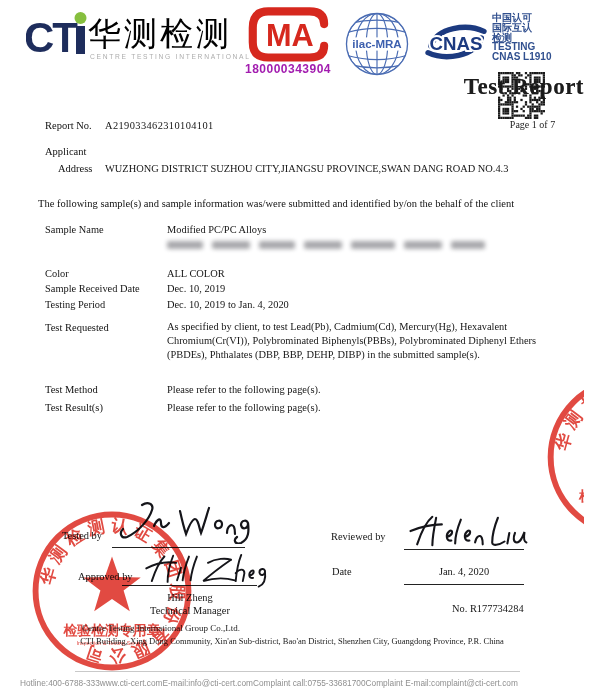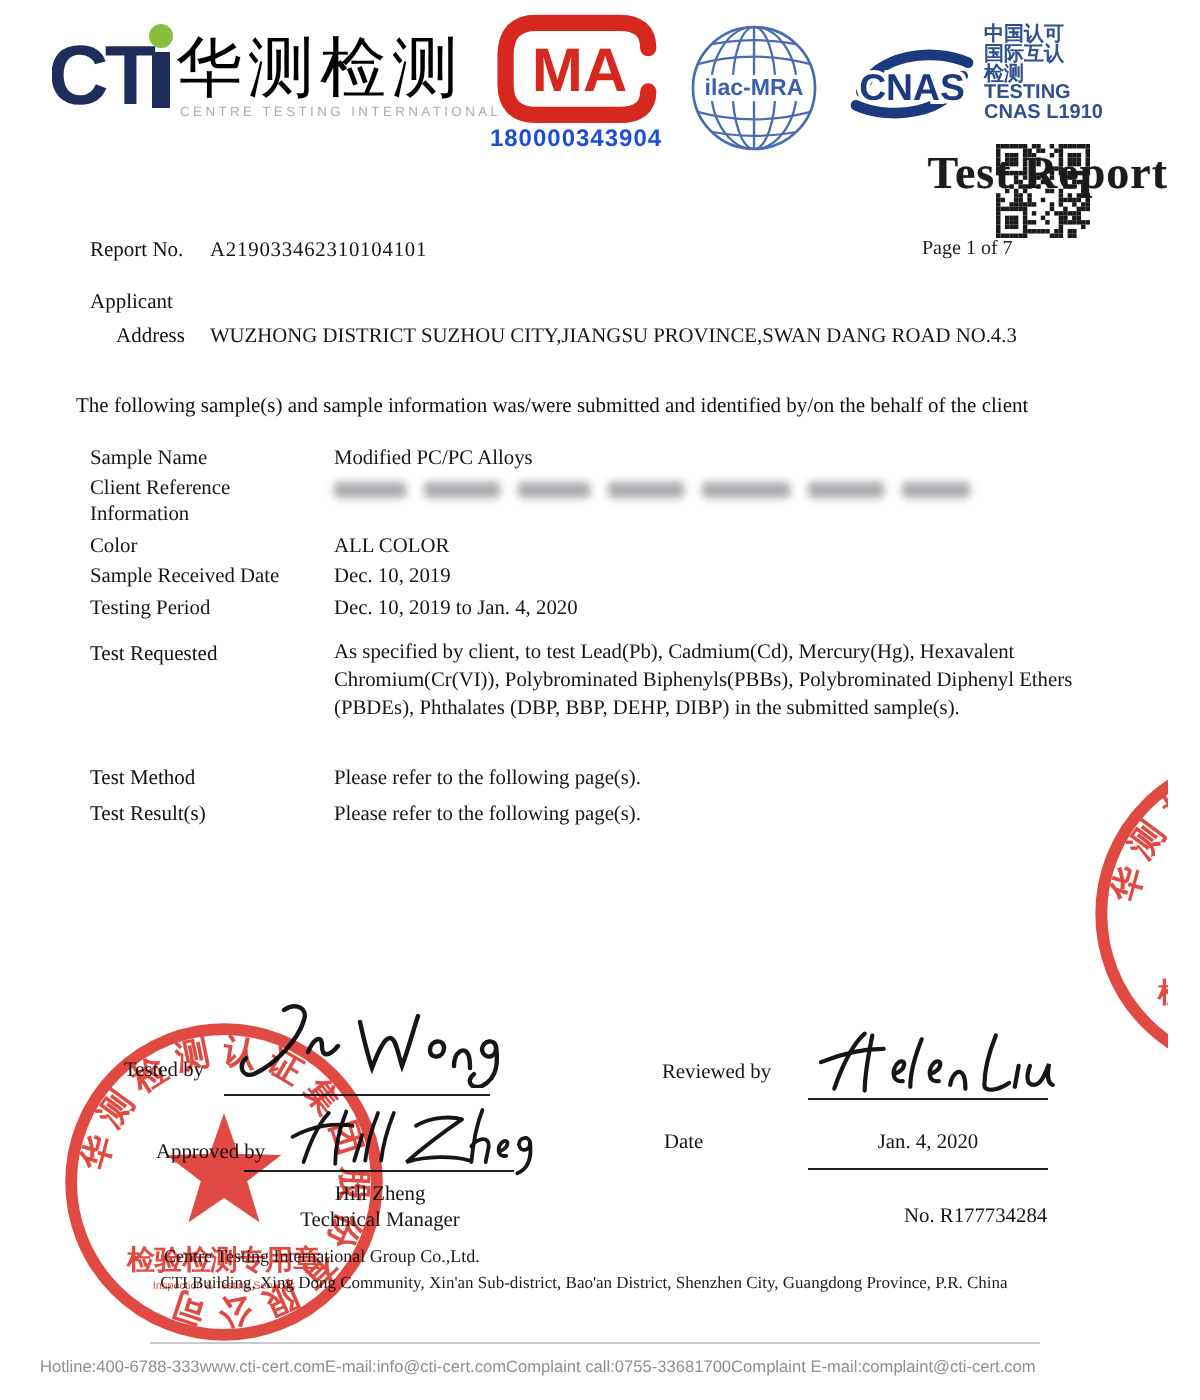--- a/index.html
+++ b/index.html
@@ -31,21 +31,21 @@
     <circle cx="54.5" cy="8" r="6" fill="#86bf3e"></circle>
   </svg>
   <div class="abs sans" style="left:88px; top:12px; font-size:33px; letter-spacing:3px; color:#000000;">华测检测</div>
   <div class="abs sans" style="left:90px; top:53px; font-size:6.7px; letter-spacing:1.7px; color:#adadad;">CENTRE TESTING INTERNATIONAL</div>
 
   <svg class="abs" style="left:243px; top:6px;" width="90" height="56" viewBox="0 0 96 62">
     <path d="M88 20 Q88 6 72 6 L26 6 Q9 6 9 24 L9 40 Q9 57 26 57 L72 57 Q88 57 88 44" fill="none" stroke="#d6281e" stroke-width="9" stroke-linecap="round"></path>
     <text x="50" y="44" text-anchor="middle" font-family="Liberation Sans, sans-serif" font-size="34" font-weight="bold" fill="#d6281e">MA</text>
   </svg>
   <div class="abs sans b" style="left:236px; top:62px; width:104px; text-align:center; font-size:12px;
-       color:#1d4ed8; letter-spacing:0.5px;">180000343904</div>
+       color:#a21caf; letter-spacing:0.5px;">180000343904</div>
 
   <svg class="abs" style="left:344px; top:11px;" width="66" height="66" viewBox="0 0 80 80">
     <defs>
         <clipPath id="globeclip">
           <circle cx="40" cy="40" r="37"></circle>
         </clipPath>
       </defs>
     <g clip-path="url(#globeclip)" stroke="#4a6cb3" fill="none" stroke-width="1.4">
       <circle cx="40" cy="40" r="37"></circle>
       <path d="M4 26 Q40 16 76 26"></path>
@@ -297,36 +297,35 @@
       <rect x="6.71" y="44.76" width="2.24" height="2.24" fill="#1a1a1a"></rect>
       <rect x="8.95" y="44.76" width="2.24" height="2.24" fill="#1a1a1a"></rect>
       <rect x="11.19" y="44.76" width="2.24" height="2.24" fill="#1a1a1a"></rect>
       <rect x="13.43" y="44.76" width="2.24" height="2.24" fill="#1a1a1a"></rect>
       <rect x="26.86" y="44.76" width="2.24" height="2.24" fill="#1a1a1a"></rect>
       <rect x="29.10" y="44.76" width="2.24" height="2.24" fill="#1a1a1a"></rect>
       <rect x="31.33" y="44.76" width="2.24" height="2.24" fill="#1a1a1a"></rect>
       <rect x="35.81" y="44.76" width="2.24" height="2.24" fill="#1a1a1a"></rect>
       <rect x="38.05" y="44.76" width="2.24" height="2.24" fill="#1a1a1a"></rect>
     </svg>
-  <div class="abs serif" style="left:461px; top:119px; width:95px; text-align:left; font-size:10px;">Page 1 of 7</div>
+  <div class="abs serif" style="left:485px; top:119px; width:95px; text-align:center; font-size:10px;">Page 1 of 7</div>
 
   <div class="abs lbl" style="left:45px; top:120px;">Report No.</div>
   <div class="abs val" style="left:105px; top:120px; letter-spacing:0.4px;">A219033462310104101</div>
 
   <div class="abs lbl" style="left:45px; top:146px;">Applicant</div>
 
   <div class="abs lbl" style="left:58px; top:163px;">Address</div>
   <div class="abs val" style="left:105px; top:163px;">WUZHONG DISTRICT SUZHOU CITY,JIANGSU PROVINCE,SWAN DANG ROAD NO.4.3</div>
 
   <div class="abs lbl" style="left:38px; top:197px; width:535px; line-height:13.5px;">The following sample(s) and sample information was/were submitted and identified by/on the behalf of the client</div>
 
   <div class="abs val" style="left:45px; top:224px;">Sample Name</div>
   <div class="abs val" style="left:167px; top:224px;">Modified PC/PC Alloys</div>
 
-  <div class="abs val" style="left:45px; top:239px; width:112px; line-height:12.5px;">Client Reference Information</div>
   <div class="abs chips" style="left:167px; top:241px;">
     <span class="chip" style="width:36px;"></span>
       <span class="chip" style="width:38px;"></span>
     <span class="chip" style="width:36px;"></span>
       <span class="chip" style="width:38px;"></span>
     <span class="chip" style="width:44px;"></span>
       <span class="chip" style="width:38px;"></span>
     <span class="chip" style="width:34px;"></span>
   </div>
 

